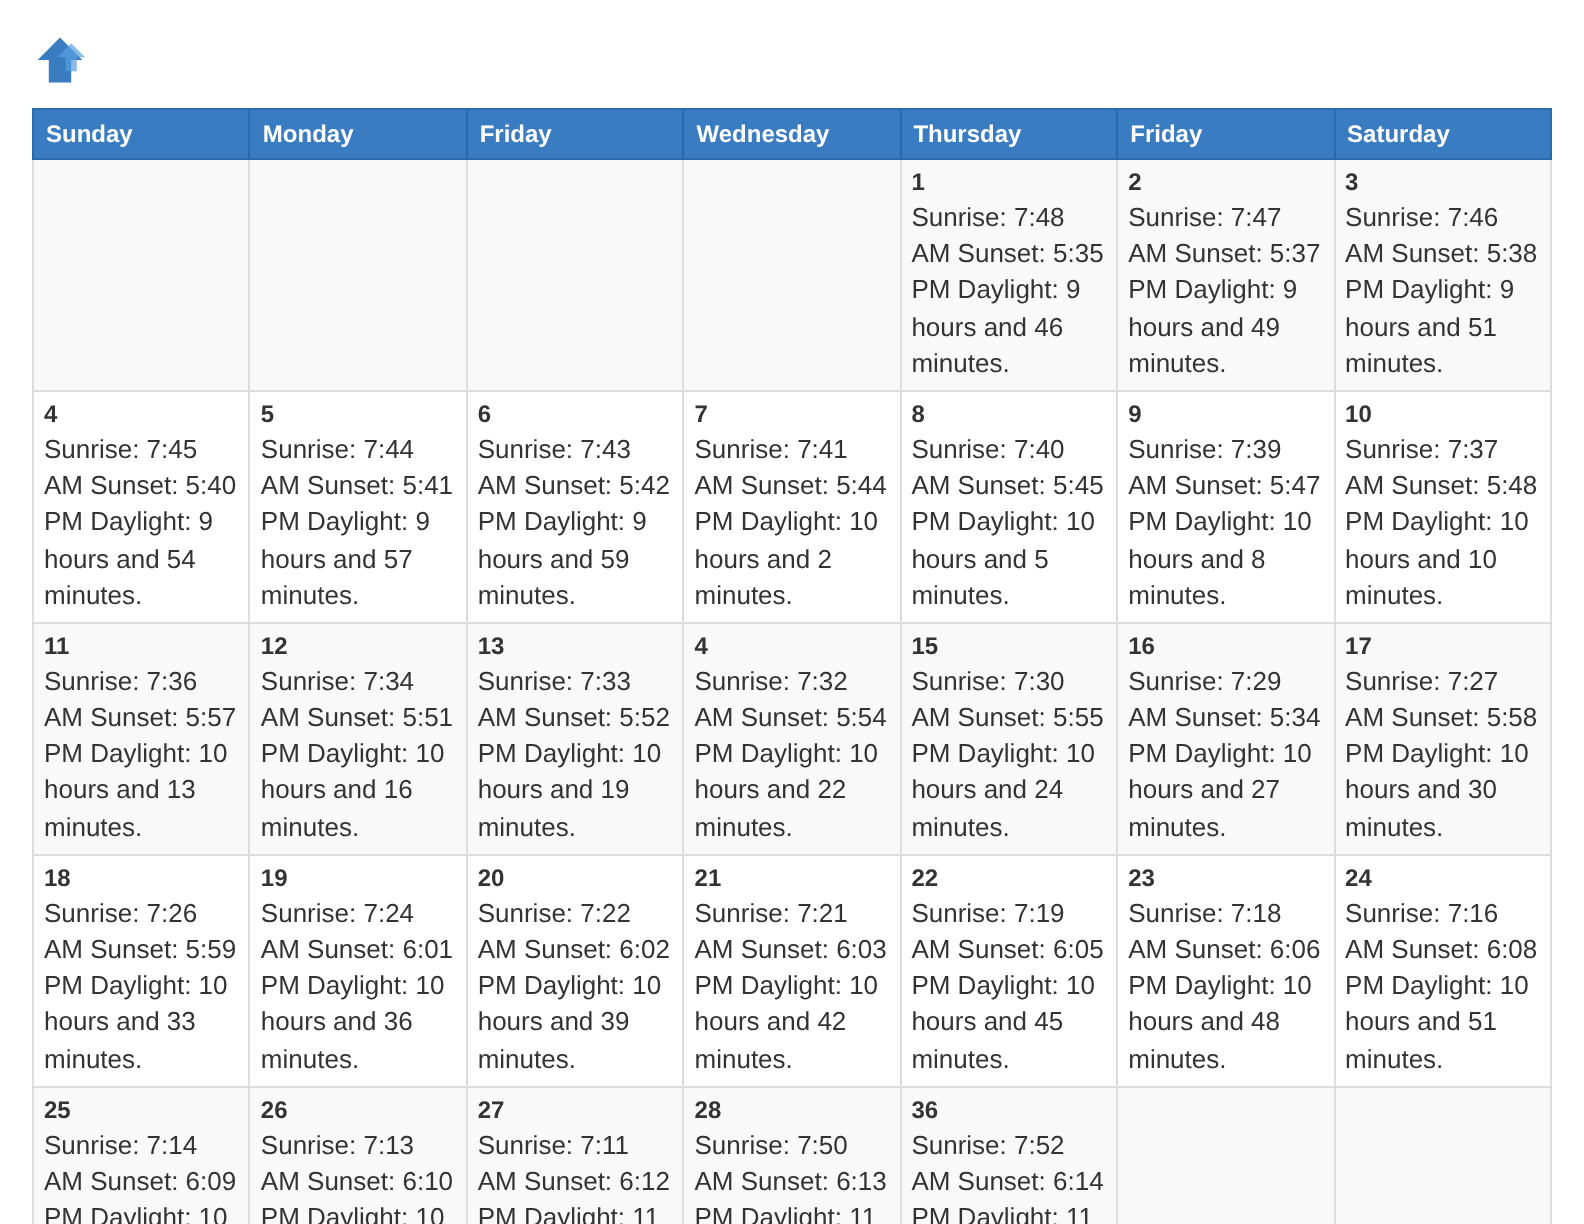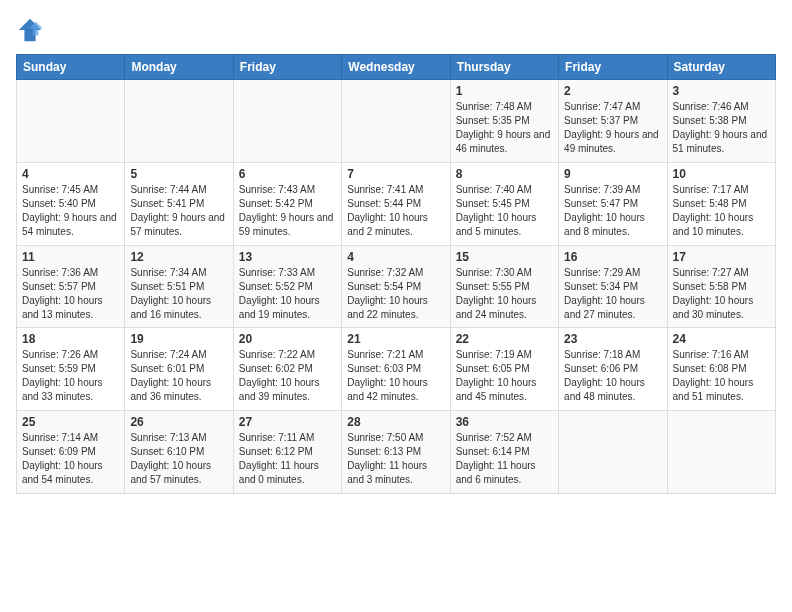--- a/index.html
+++ b/index.html
@@ -92,21 +92,21 @@
     tbody tr:nth-child(even) td {
       background: #fff;
     }
     .day-num {
       font-size: 12px;
       font-weight: bold;
       display: block;
       margin-bottom: 2px;
     }
     .day-info {
-      font-size: 10px;
+      font-size: 13px;
       line-height: 1.4;
       color: #333;
     }
     .empty {
       background: #f9f9f9 !important;
     }
   </style>
 </head>
 <body>
 
@@ -197,21 +197,21 @@
 Daylight: 10 hours and 5 minutes.</div>
             </td>
             <td>
               <span class="day-num">9</span>
               <div class="day-info">Sunrise: 7:39 AM
 Sunset: 5:47 PM
 Daylight: 10 hours and 8 minutes.</div>
             </td>
             <td>
               <span class="day-num">10</span>
-              <div class="day-info">Sunrise: 7:17 AM
+              <div class="day-info">Sunrise: 7:37 AM
 Sunset: 5:48 PM
 Daylight: 10 hours and 10 minutes.</div>
             </td>
           </tr>
           <tr>
             <td>
               <span class="day-num">11</span>
               <div class="day-info">Sunrise: 7:36 AM
 Sunset: 5:57 PM
 Daylight: 10 hours and 13 minutes.</div>

